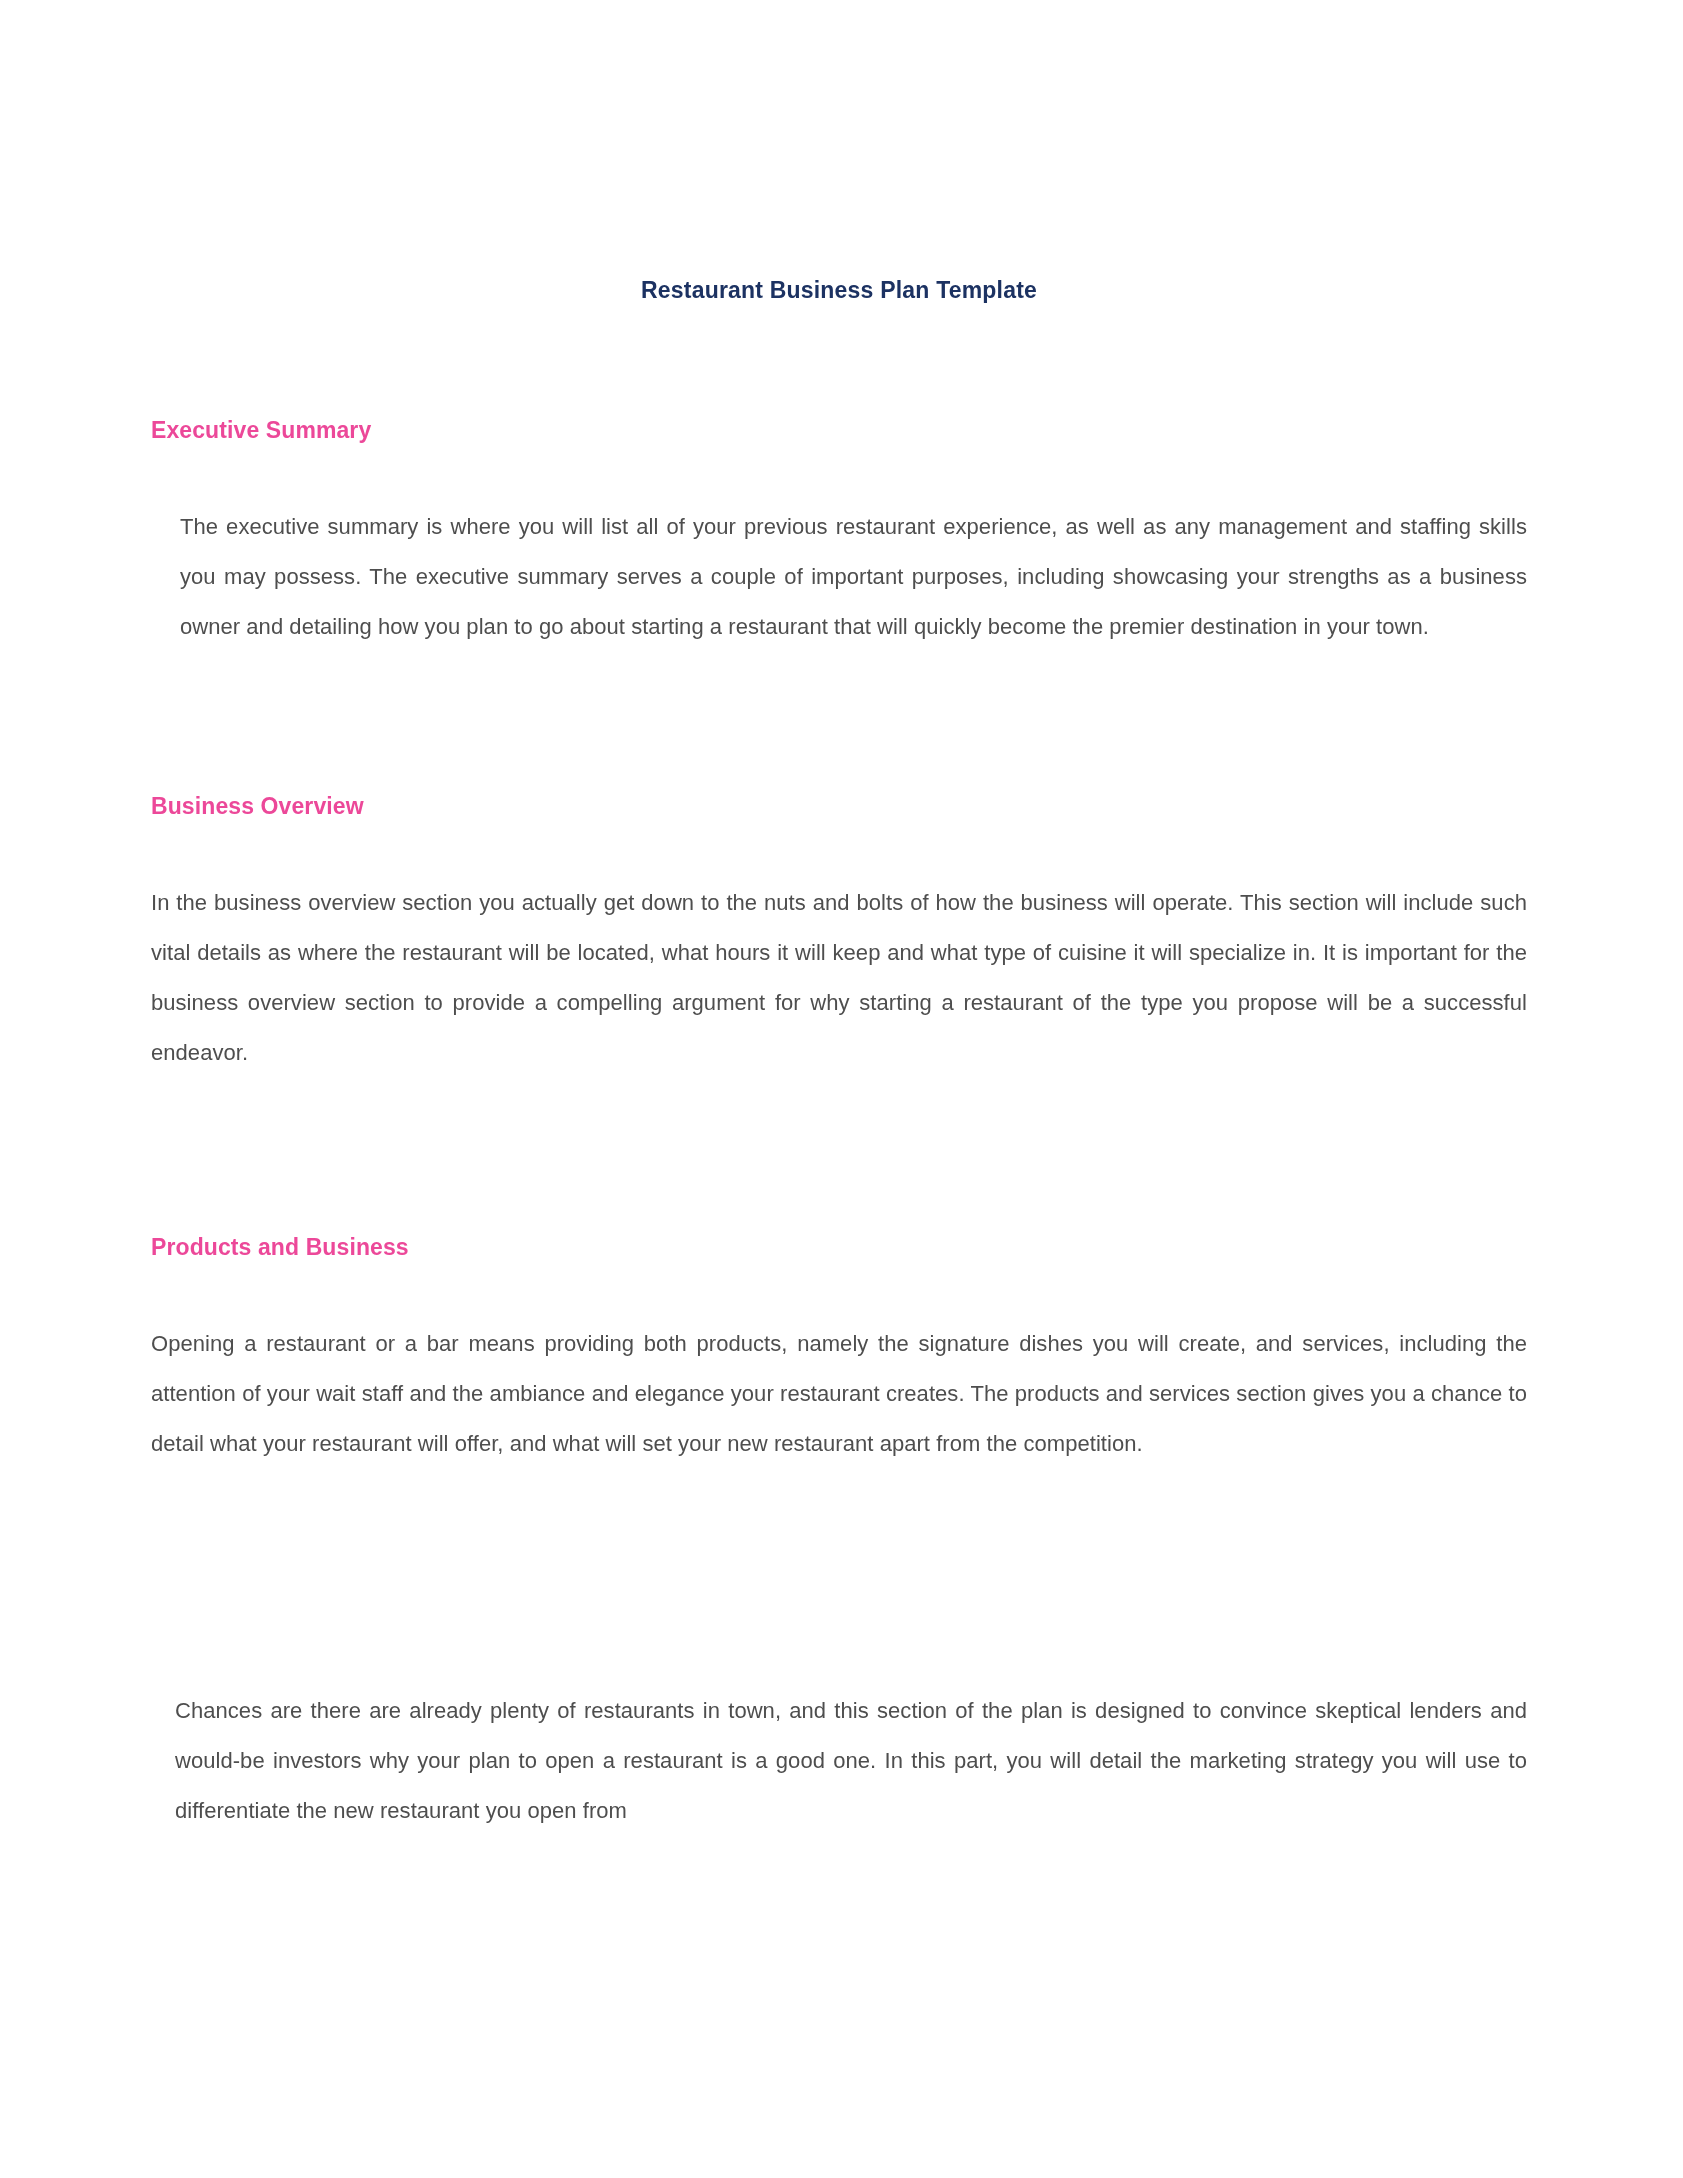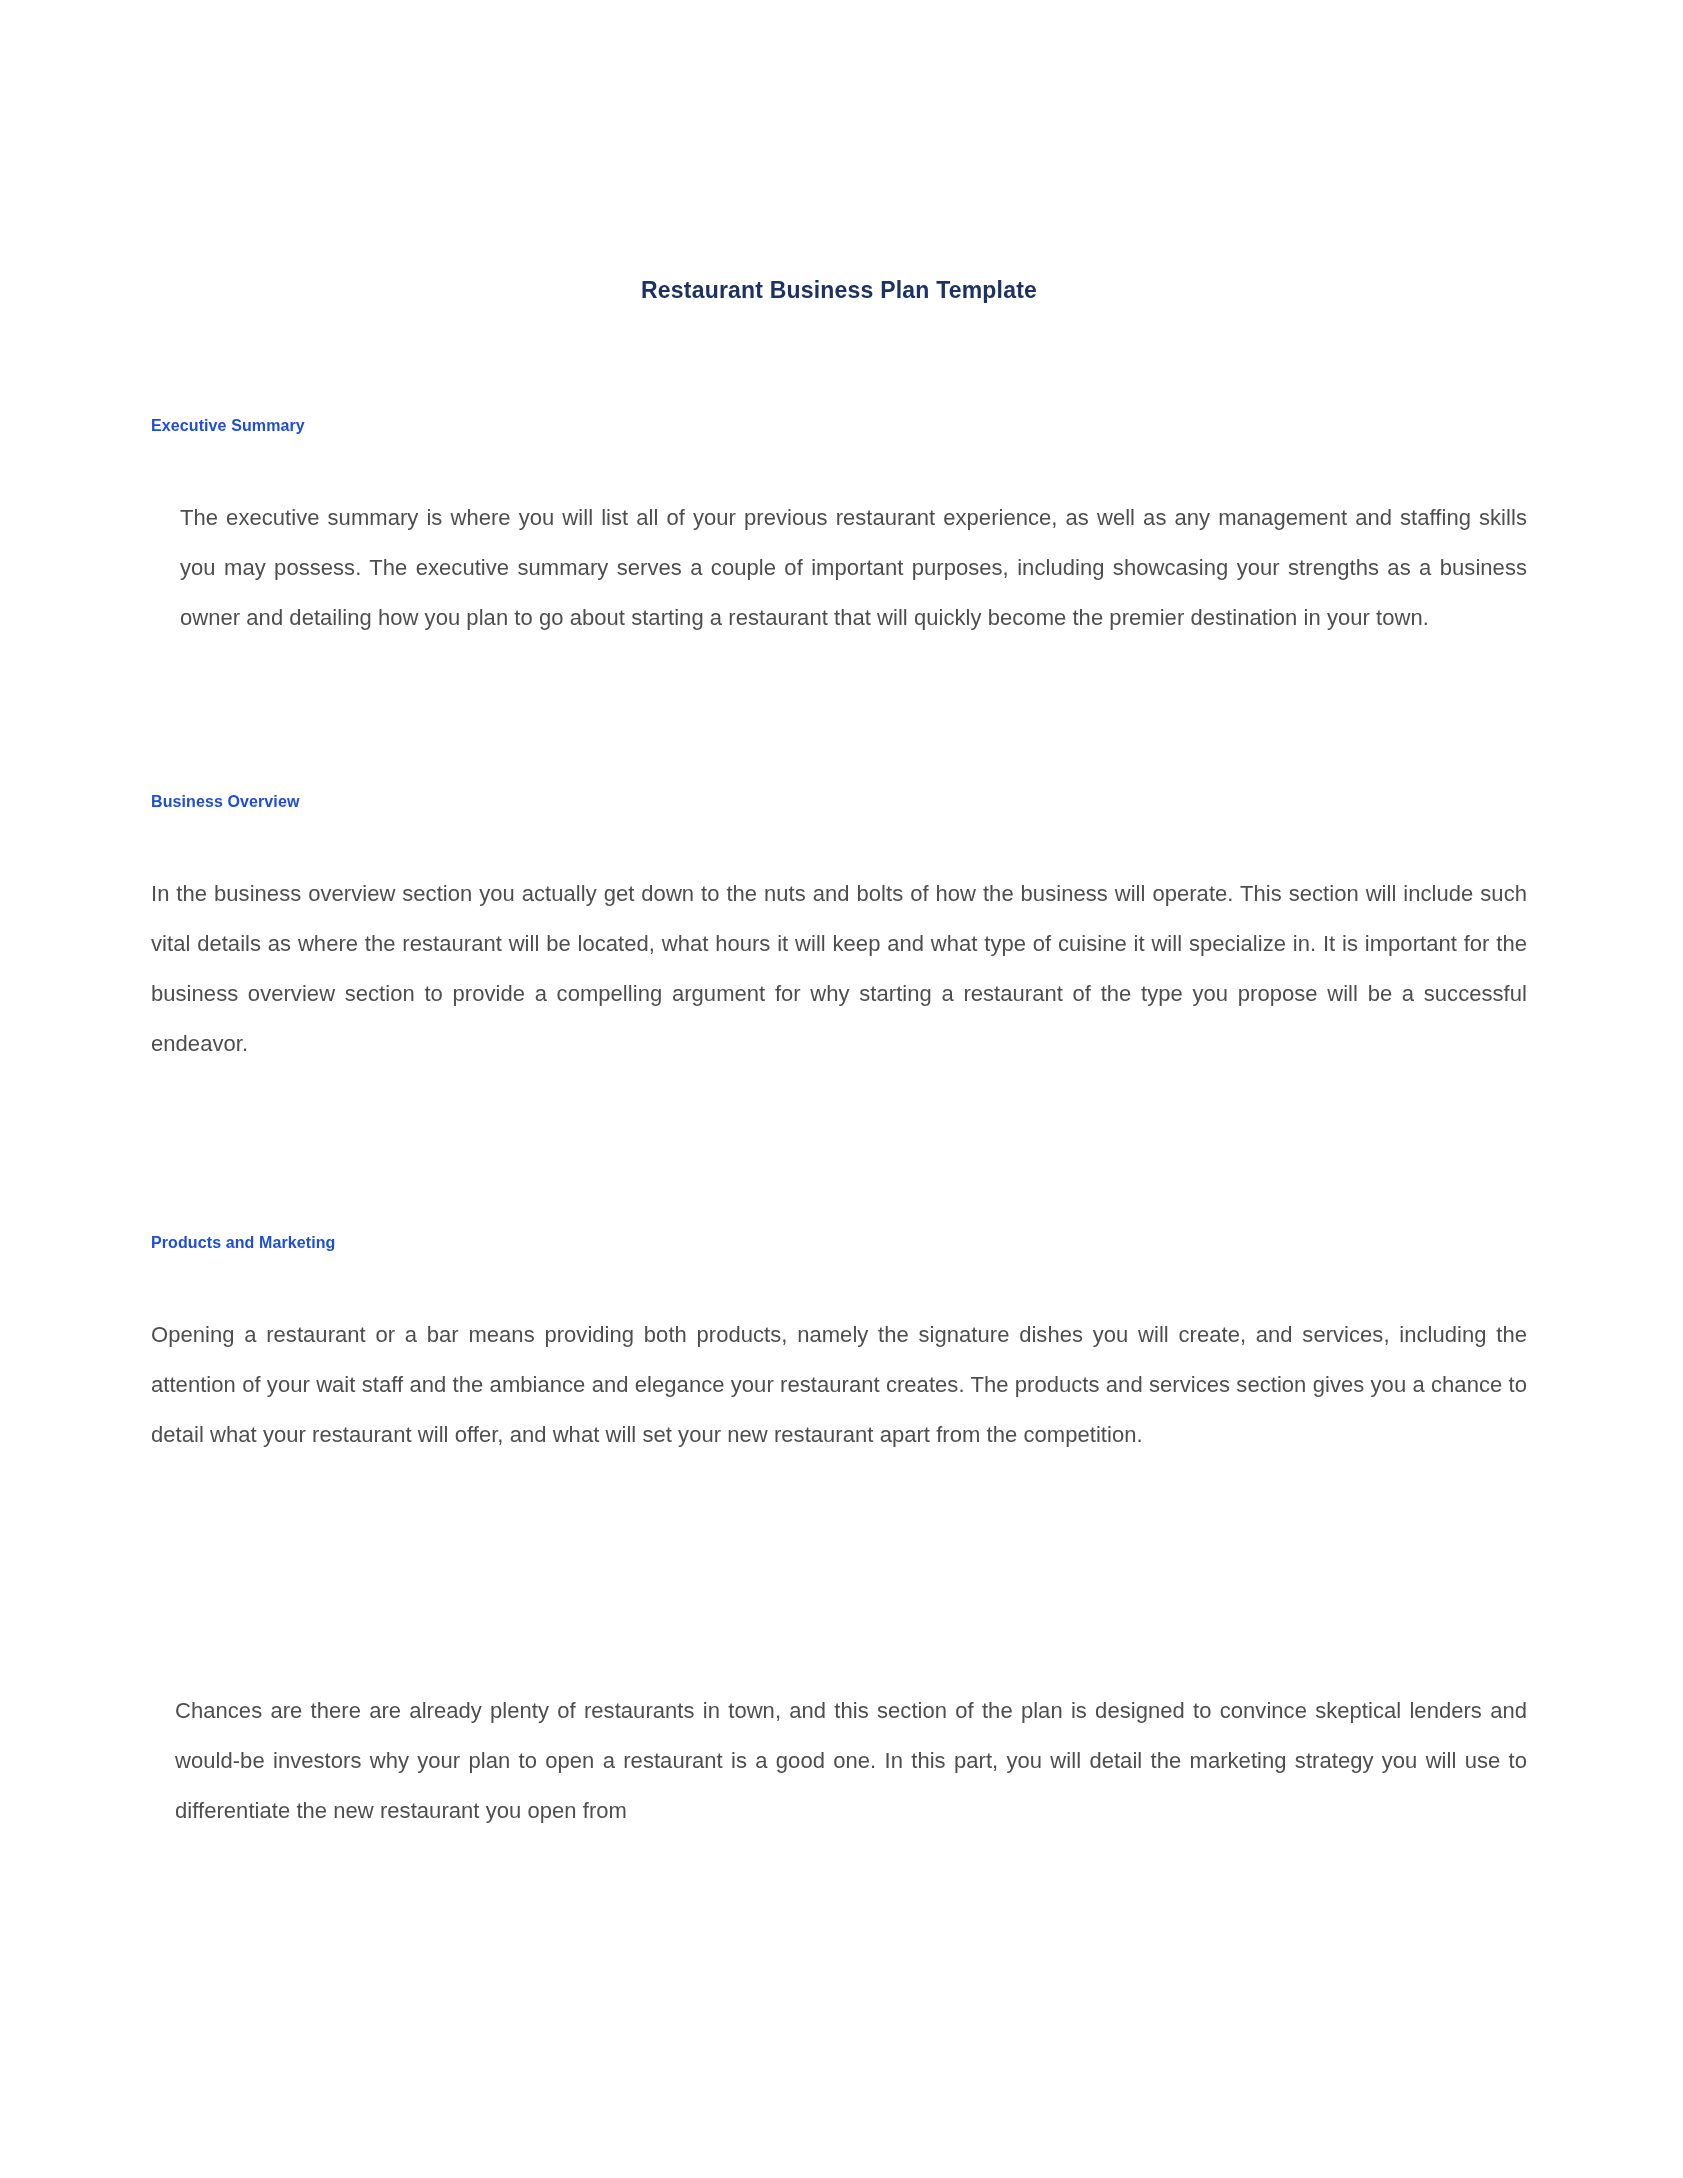--- a/index.html
+++ b/index.html
@@ -43,23 +43,23 @@
     line-height: 1.2;
   }
 
   .section {
     position: absolute;
     left: 0;
     width: 1376px;
   }
 
   .section-heading {
-    font-size: 16px;
+    font-size: 23px;
     font-weight: bold;
-    color: #1d4ed8;
+    color: #ec4899;
     line-height: 1.25;
     margin: 0 0 0 0;
     letter-spacing: 0.1px;
   }
 
   .section-body {
     font-size: 22px;
     color: #4e4e4e;
     line-height: 50px;
     text-align: justify;
@@ -101,21 +101,21 @@
       <h2 class="section-heading">Executive Summary</h2>
       <p class="section-body">The executive summary is where you will list all of your previous restaurant experience, as well as any management and staffing skills you may possess. The executive summary serves a couple of important purposes, including showcasing your strengths as a business owner and detailing how you plan to go about starting a restaurant that will quickly become the premier destination in your town.</p>
     </div>
 
     <div class="section s-overview">
       <h2 class="section-heading">Business Overview</h2>
       <p class="section-body">In the business overview section you actually get down to the nuts and bolts of how the business will operate. This section will include such vital details as where the restaurant will be located, what hours it will keep and what type of cuisine it will specialize in. It is important for the business overview section to provide a compelling argument for why starting a restaurant of the type you propose will be a successful endeavor.</p>
     </div>
 
     <div class="section s-products">
-      <h2 class="section-heading">Products and Marketing</h2>
+      <h2 class="section-heading">Products and Business</h2>
       <p class="section-body">Opening a restaurant or a bar means providing both products, namely the signature dishes you will create, and services, including the attention of your wait staff and the ambiance and elegance your restaurant creates. The products and services section gives you a chance to detail what your restaurant will offer, and what will set your new restaurant apart from the competition.</p>
     </div>
 
     <div class="section s-marketing">
       <p class="section-body clipped">Chances are there are already plenty of restaurants in town, and this section of the plan is designed to convince skeptical lenders and would-be investors why your plan to open a restaurant is a good one. In this part, you will detail the marketing strategy you will use to differentiate the new restaurant you open from</p>
     </div>
 
   </div>
 </div>
 

